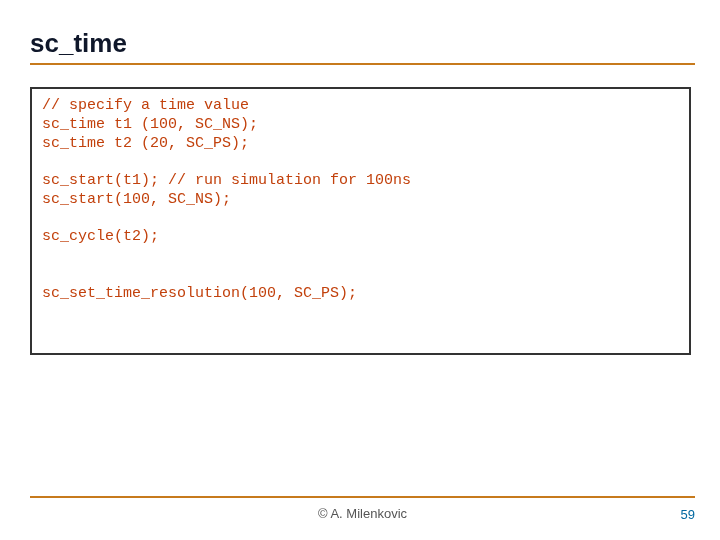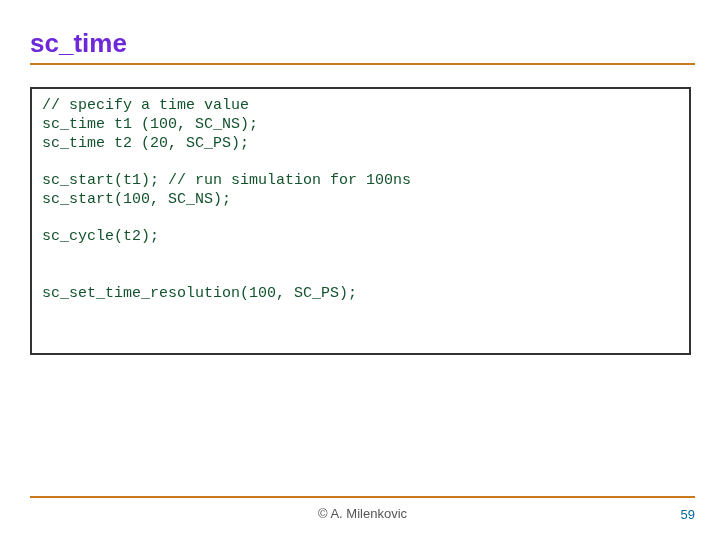--- a/index.html
+++ b/index.html
@@ -14,38 +14,38 @@
   .slide {
     position: relative;
     width: 720px;
     height: 540px;
     box-sizing: border-box;
     padding: 28px 22px 0 30px;
   }
   .title {
     font-size: 26px;
     font-weight: bold;
-    color: #6d28d9;
+    color: #0f172a;
     margin: 0 0 4px 0;
   }
   .header-rule {
     border: none;
     border-top: 2px solid #c77a1c;
     margin: 0 0 22px 0;
     width: 665px;
   }
   .code-box {
     border: 2px solid #333333;
     width: 661px;
     box-sizing: border-box;
     padding: 8px 10px 50px 10px;
     font-family: "Courier New", Courier, monospace;
     font-size: 15px;
     line-height: 1.25;
-    color: #14532d;
+    color: #c2410c;
     white-space: pre;
   }
   .footer {
     position: absolute;
     left: 30px;
     width: 665px;
     bottom: 18px;
     margin-top: 33px;
   }
   .footer-rule {

